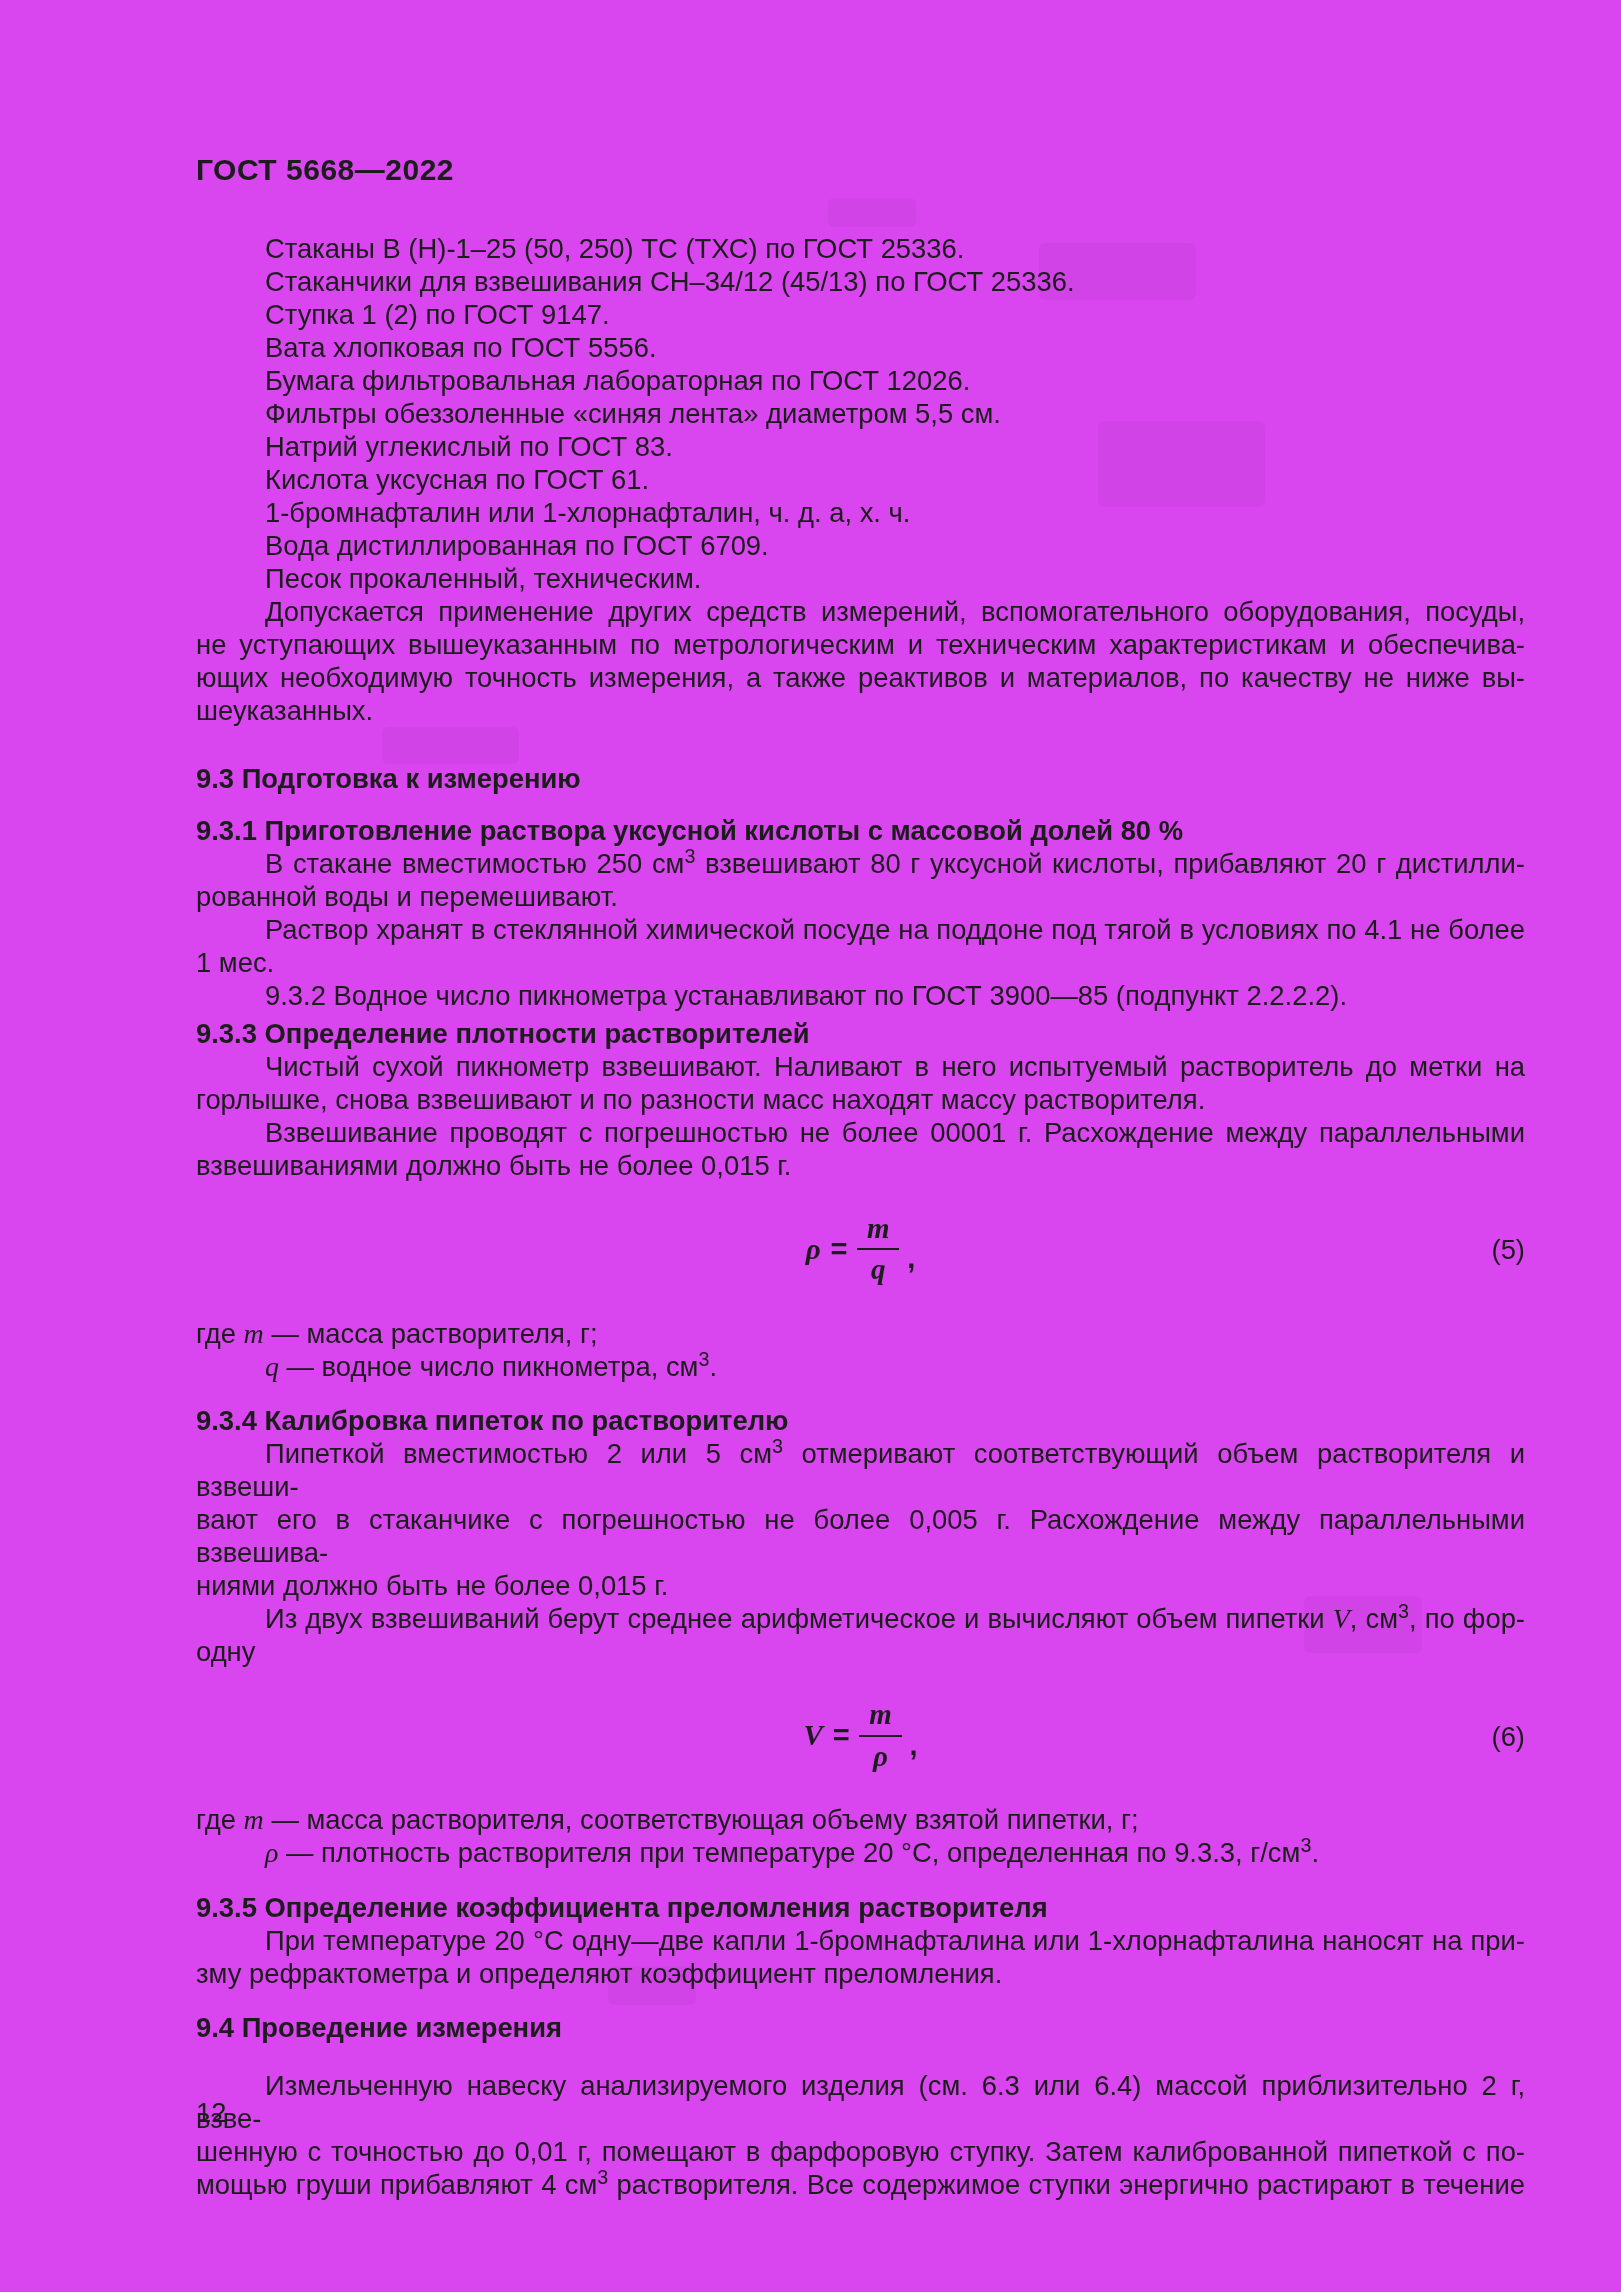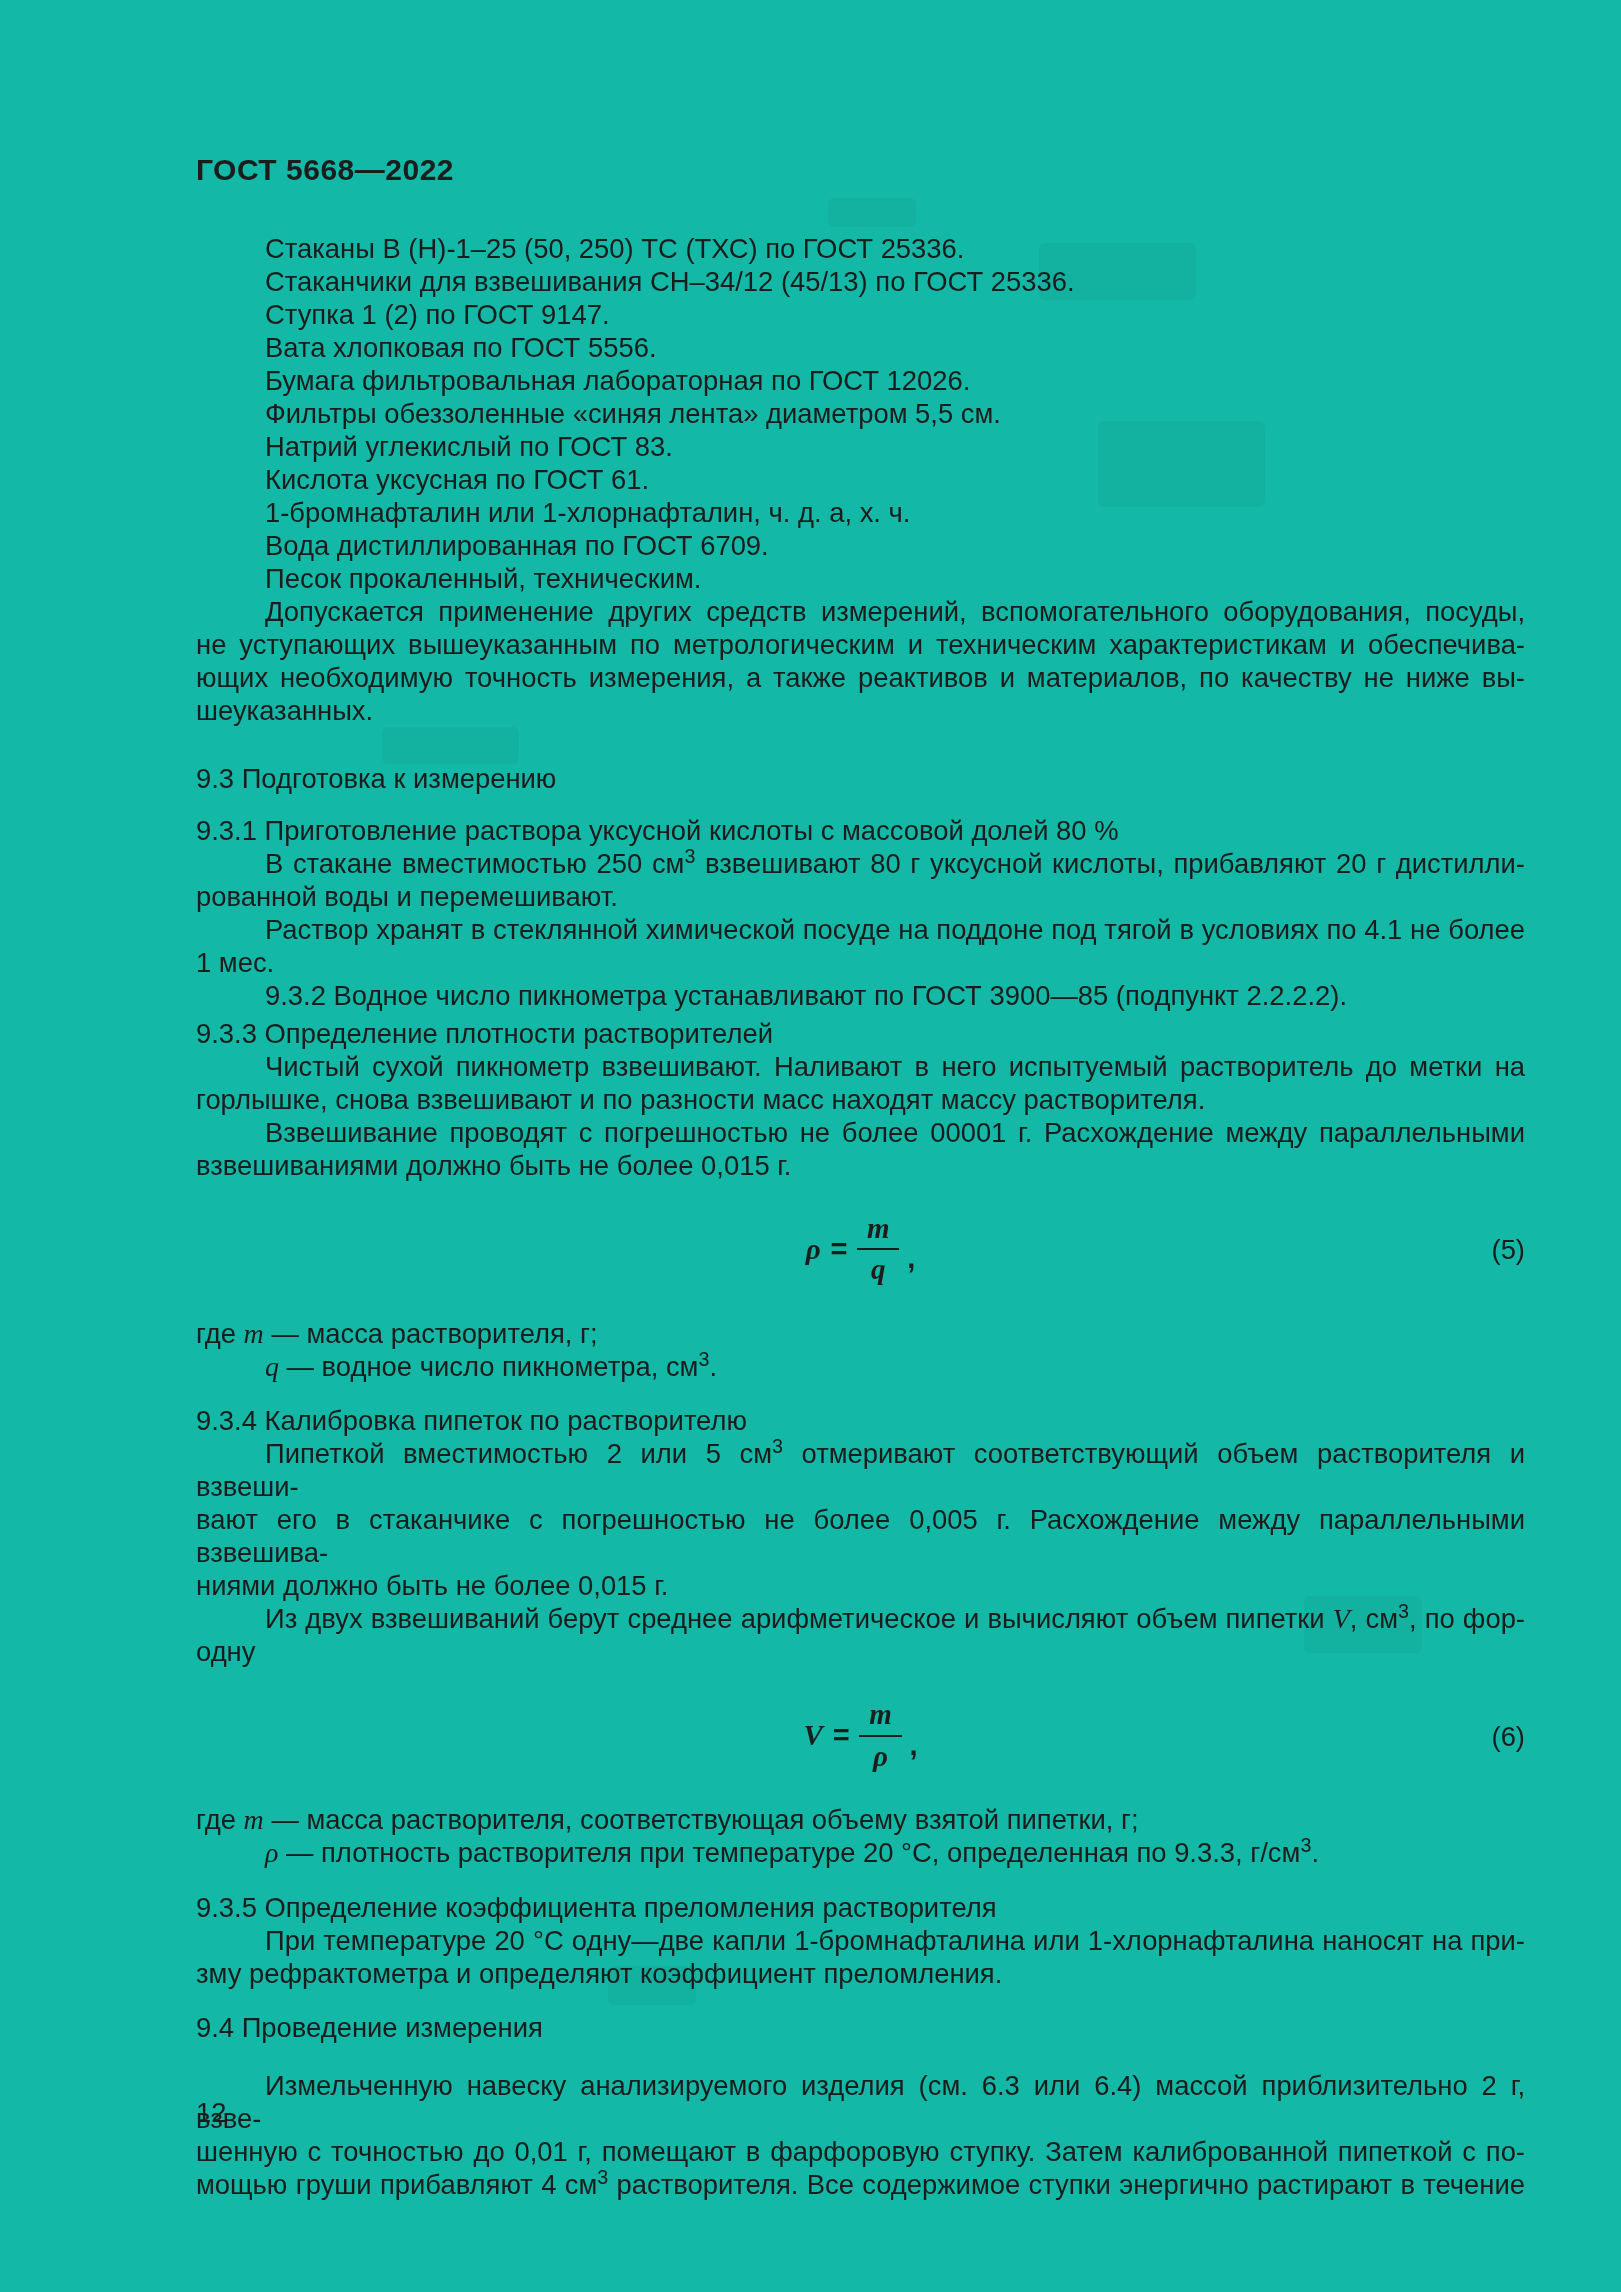--- a/index.html
+++ b/index.html
@@ -1,20 +1,20 @@
 <!DOCTYPE html>
 <html><head>
 <meta charset="utf-8">
 <title>GOST page</title>
 <style>
   html,body{margin:0;padding:0;background:#e9e9e9;}
   .page{
     position:relative;
     width:1621px;height:2293px;
-    background:#14b8a6;
+    background:#d946ef;
     overflow:hidden;
     font-family:"Liberation Sans", sans-serif;
     color:#1c1c1c;
   }
   .text-column{
     position:absolute;
     left:196px;top:152px;
     width:1329px;
     font-size:27.4px;
     line-height:33px;
@@ -24,21 +24,21 @@
     font-weight:bold;
     font-size:30px;
     line-height:35px;
     margin-bottom:45px;
     letter-spacing:0.5px;
   }
   .block{margin:0;}
   .line{min-height:33px;}
   .line.indent{text-indent:69px;}
   .line.just{text-align:justify;text-align-last:justify;}
-  .heading{font-weight:normal;}
+  .heading{font-weight:bold;}
   .h-section{margin-top:35px;}
   .h-section + .h-sub{margin-top:18.6px;}
   .h-sub{margin-top:21.6px;}
   .h-sub.tight{margin-top:5px;}
   .h-sub.roomy{margin-bottom:25px;}
   sup{font-size:0.72em;line-height:0;vertical-align:super;}
   i.v{font-family:"Liberation Serif", serif;font-style:italic;font-size:1.02em;}
   .formula{
     position:relative;
     height:135px;

